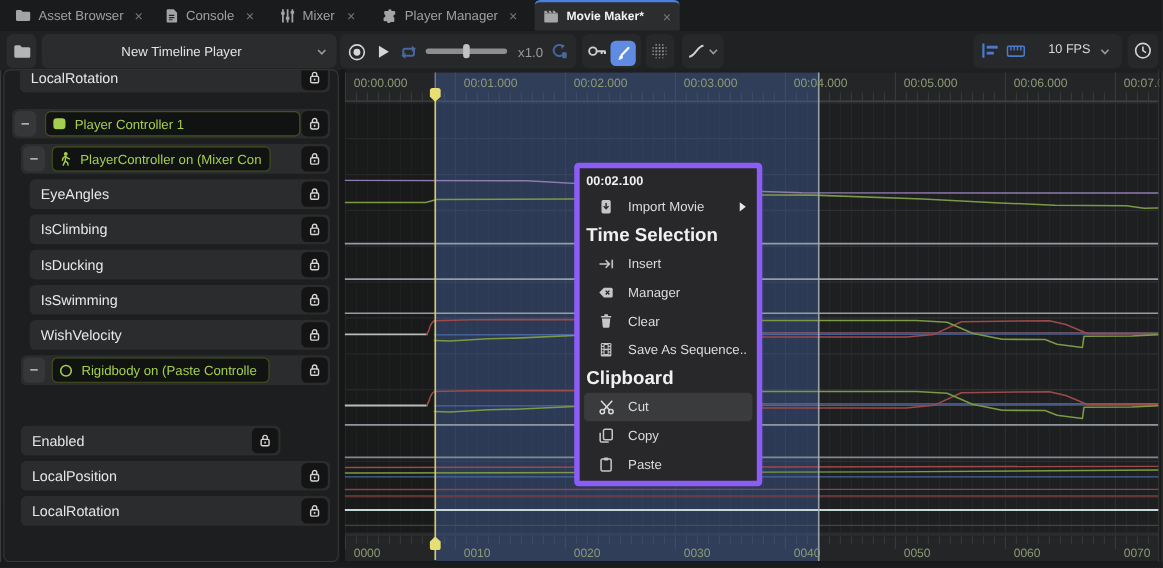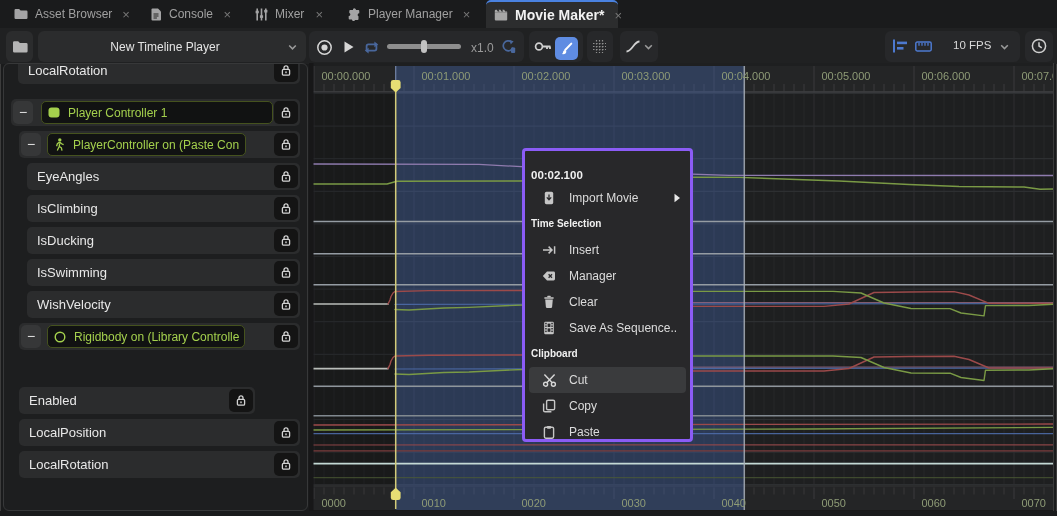--- a/index.html
+++ b/index.html
@@ -5,21 +5,21 @@
   font-family:"Liberation Sans", sans-serif; }
 #root { position:relative; width:1057px; height:516px; background:#1a1b1c;
   box-shadow: inset 0 0 0 1px #3c3c3c; }
 
 #tabbar { position:absolute; left:0; top:0; width:1057px; height:28px; background:#1a1b1c; }
 .tab { position:absolute; top:0; height:28px; display:flex; align-items:center; padding:0 8px; }
 .tab .ti { display:flex; margin-right:7px; opacity:.85; }
 .tab .tl { font-size:12px; font-weight:400; color:#a0a0a0; white-space:nowrap; }
 .tab .tx { margin-left:auto; color:#777; font-size:13px; padding-left:10px; }
 .tab.active { background:#2c2d2e; border-top:2.5px solid #4a82e0; border-radius:5px 5px 0 0; }
-.tab.active .tl { color:#f2f2f2; font-weight:700; font-size:14px; }
+.tab.active .tl { color:#f2f2f2; font-weight:700; font-size:11px; }
 
 #toolbar { position:absolute; left:0; top:28px; width:1057px; height:36px; background:#202122; }
 .btn { position:absolute; background:#2b2c2d; border-radius:6px; display:flex; align-items:center; justify-content:center; }
 .drop .dt { font-size:12px; color:#e4e4e4; margin-right:14px; }
 .drop .dc { position:absolute; right:9px; top:50%; transform:translateY(-46%); display:flex; }
 .grp { position:absolute; background:#27282a; border-radius:6px; }
 .tbi { position:absolute; display:flex; }
 .tbt { position:absolute; font-size:12px; color:#9a9a9a; }
 
 #panel { position:absolute; left:3px; top:63px; width:305px; height:448px;
@@ -29,23 +29,23 @@
 .lock { position:absolute; right:2.5px; top:2px; width:24px; height:23px; background:#141414;
   border-radius:5px; display:flex; align-items:center; justify-content:center; }
 .minus { position:absolute; top:2px; width:20px; height:23px; background:#363738; border-radius:5px;
   color:#e0e0e0; font-size:14px; line-height:22px; text-align:center; }
 .gbox { position:absolute; top:2px; height:23px; background:#111212; border:1px solid #45521e;
   border-radius:5px; display:flex; align-items:center; padding-left:6px; overflow:hidden; }
 .gi { display:flex; margin-right:8px; flex:none; }
 .gl { font-size:12px; color:#a4d04d; white-space:nowrap; }
 
 #menu { position:absolute; left:522px; top:148px; width:171px; height:294px; background:#28282a;
-  border:3px solid #8b5cf6; border-radius:4px; padding-top:14px; z-index:5; }
+  border:5px solid #8b5cf6; border-radius:4px; padding-top:2px; z-index:5; }
 .mtime { height:20px; line-height:20px; padding-left:6px; font-size:11.5px; font-weight:700; color:#f0f0f0; }
-.mhd { height:26px; line-height:26px; padding-left:6px; font-size:10px; font-weight:700; color:#f0f0f0; }
+.mhd { height:26px; line-height:26px; padding-left:6px; font-size:17px; font-weight:700; color:#f0f0f0; }
 .mi { position:relative; height:26px; display:flex; align-items:center; }
 .mic { position:absolute; left:17px; display:flex; }
 .mlb { position:absolute; left:44px; font-size:12px; color:#dcdcdc; white-space:nowrap; }
 .mar { position:absolute; right:9px; display:flex; }
 .mi.hov { background:#3a3b3d; border-radius:4px; margin:0 4px; }
 .mi.hov .mic { left:13px; }
 .mi.hov .mlb { left:40px; }
 #botband { position:absolute; left:0; top:511px; width:1057px; height:5px; background:#1a1b1c; }
 </style></head>
 <body>
@@ -548,21 +548,21 @@
       </div>
       <div class="row" style="left:15px;top:67px;width:281px">
         <span class="minus" style="left:2px">−</span>
         <span class="gbox" style="left:28px;width:199px">
           <span class="gi">
             <svg width="11" height="13" viewBox="0 0 11 13" style="">
               <circle cx="5.8" cy="1.9" r="1.7" fill="#a4d04d"></circle>
               <path d="M5.6 4 L3.4 5.6 L2.6 8.2 M5.6 4 l2 1.8 2 0.8 M5.7 5.4 l-0.5 3 L3.3 12.6 M5.2 8.4 l2.2 1.4 0.6 2.8" fill="none" stroke="#a4d04d" stroke-width="1.3"></path>
             </svg>
           </span>
-          <span class="gl">PlayerController on (Paste Con</span>
+          <span class="gl">PlayerController on (Mixer Con</span>
         </span>
         <span class="lock">
           <svg width="12" height="13" viewBox="0 0 12 13" style="">
             <rect x="2.4" y="5.4" width="7.2" height="5.8" rx="1.2" fill="none" stroke="#d4d4d4" stroke-width="1.3"></rect>
             <path d="M4 5.4 V3.8 a2 2 0 0 1 4 0 V5.4" fill="none" stroke="#d4d4d4" stroke-width="1.3"></path>
             <rect x="5.3" y="7.4" width="1.4" height="1.8" fill="#d4d4d4"></rect>
           </svg>
         </span>
       </div>
       <div class="row" style="left:23px;top:99px;width:273px">
@@ -616,21 +616,21 @@
         </span>
       </div>
       <div class="row" style="left:15px;top:259px;width:281px">
         <span class="minus" style="left:2px">−</span>
         <span class="gbox" style="left:28px;width:198px">
           <span class="gi">
             <svg width="12" height="12" viewBox="0 0 12 12" style="">
               <circle cx="6" cy="6" r="4.8" fill="none" stroke="#a4d04d" stroke-width="1.4"></circle>
             </svg>
           </span>
-          <span class="gl">Rigidbody on (Library Controlle</span>
+          <span class="gl">Rigidbody on (Paste Controlle</span>
         </span>
         <span class="lock">
           <svg width="12" height="13" viewBox="0 0 12 13" style="">
             <rect x="2.4" y="5.4" width="7.2" height="5.8" rx="1.2" fill="none" stroke="#d4d4d4" stroke-width="1.3"></rect>
             <path d="M4 5.4 V3.8 a2 2 0 0 1 4 0 V5.4" fill="none" stroke="#d4d4d4" stroke-width="1.3"></path>
             <rect x="5.3" y="7.4" width="1.4" height="1.8" fill="#d4d4d4"></rect>
           </svg>
         </span>
       </div>
       <div class="row" style="left:15px;top:323px;width:236px">

